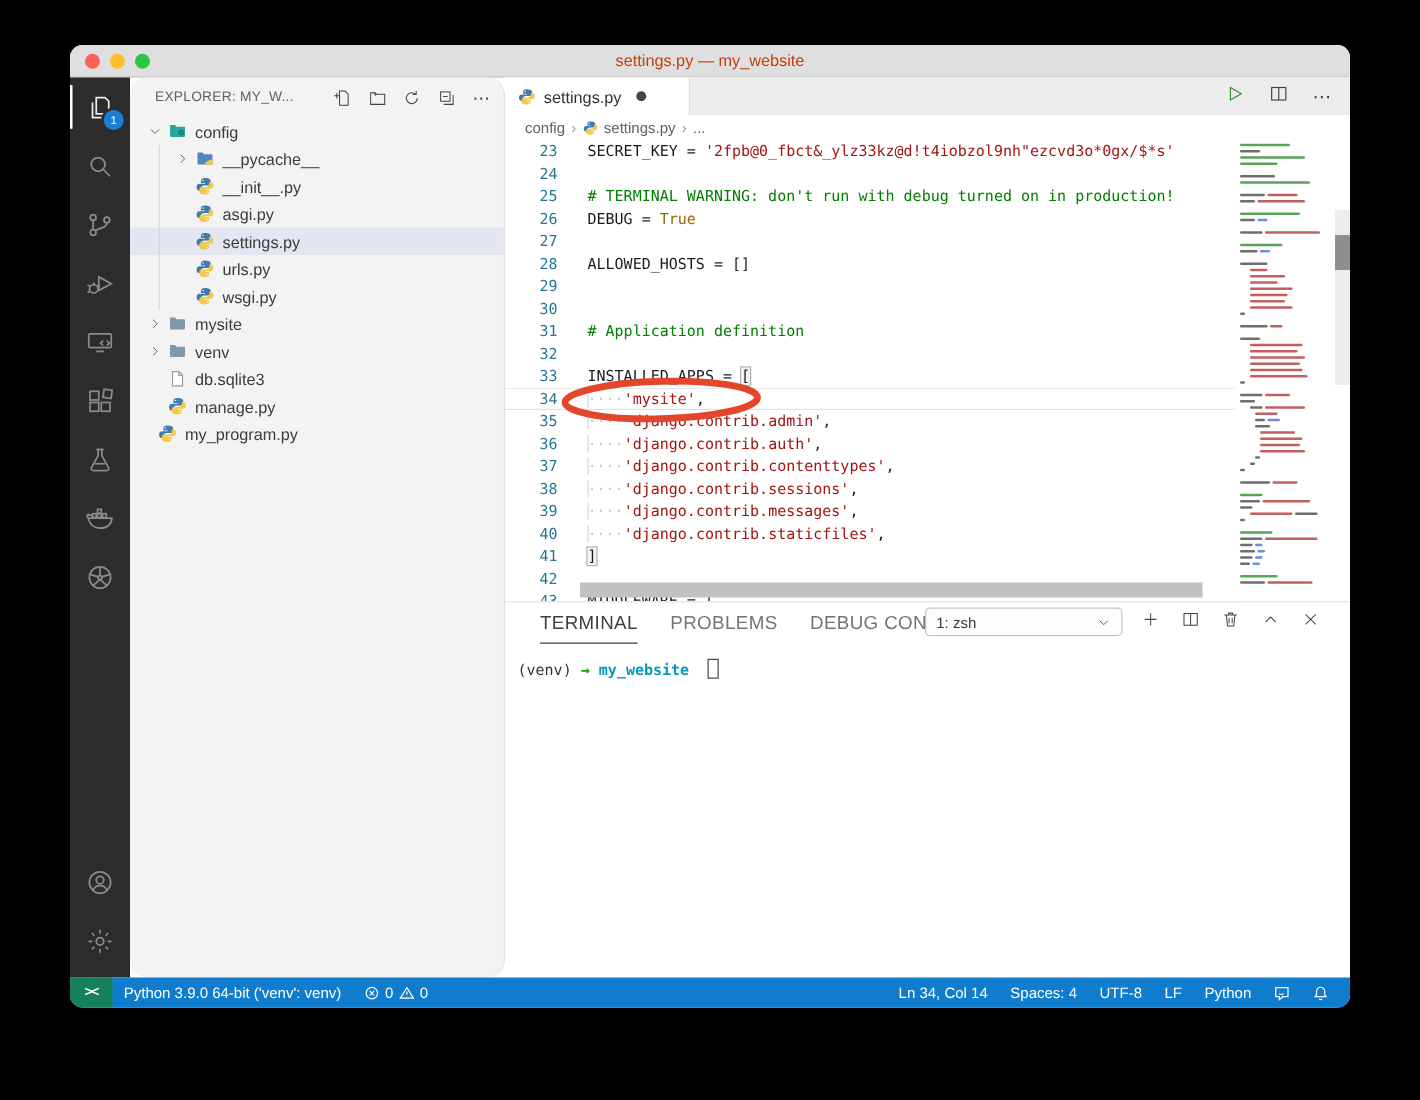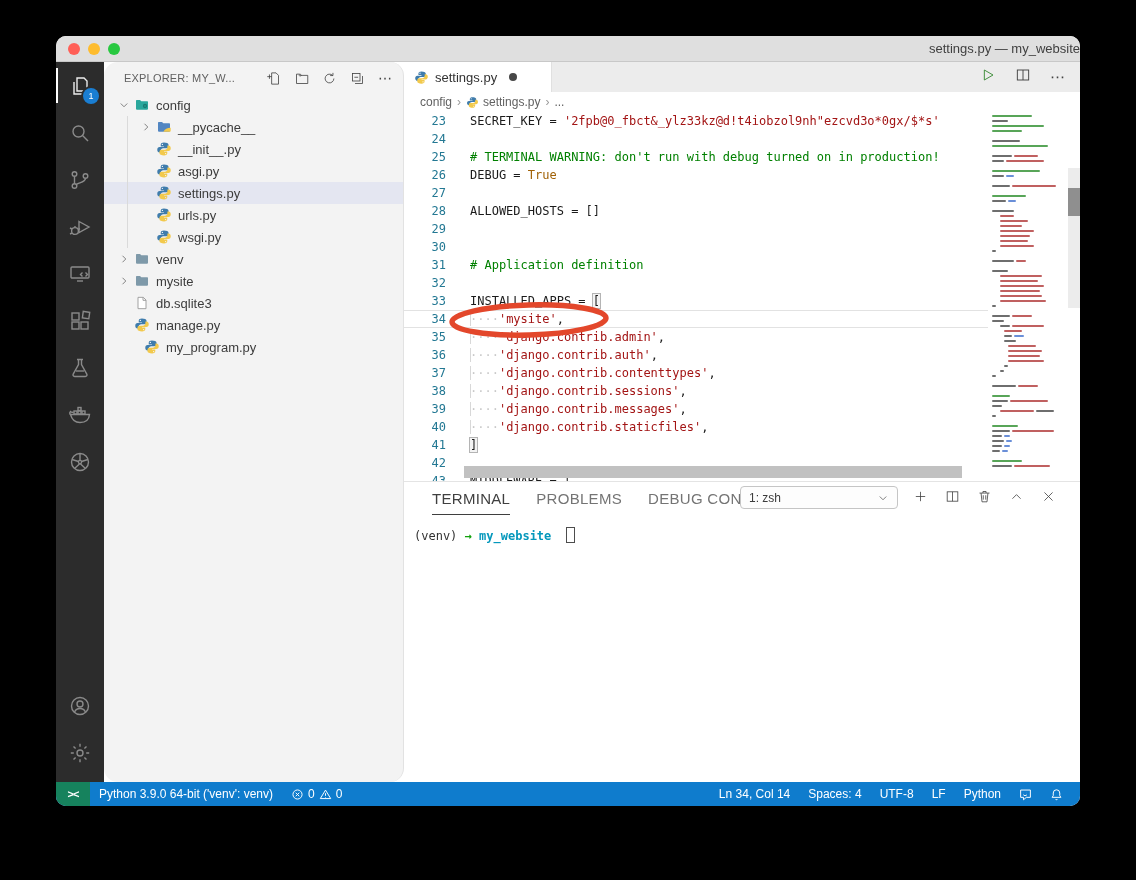--- a/index.html
+++ b/index.html
@@ -6,21 +6,21 @@
   .canvas{position:relative;width:1136px;height:880px;background:#000;overflow:hidden;
           font-family:"Liberation Sans",sans-serif;-webkit-font-smoothing:antialiased;}
   .window{position:absolute;left:56px;top:36px;width:1024px;height:770px;background:#fff;
           border-radius:10px;overflow:hidden;box-shadow:0 24px 70px rgba(0,0,0,.6);}
   
   .titlebar{position:absolute;left:0;top:0;width:100%;height:26px;background:#dfdfdf;
             border-bottom:1px solid #c8c8c8;box-sizing:border-box;}
   .traffic{position:absolute;left:12px;top:7px;display:flex;gap:8px;}
   .tl{width:12px;height:12px;border-radius:50%;}
   .tl.r{background:#ff5f57}.tl.y{background:#febc2e}.tl.g{background:#28c840}
-  .win-title{display:block;text-align:right;line-height:26px;font-size:13px;color:#404040;}
+  .win-title{display:block;text-align:center;line-height:26px;font-size:13px;color:#c2410c;}
   
   .activitybar{position:absolute;left:0;top:26px;bottom:24px;width:48px;background:#2c2c2c;
                display:flex;flex-direction:column;}
   .ab-item{position:relative;width:48px;height:47px;display:flex;align-items:center;justify-content:center;color:#888;}
   .ab-item svg{width:24px;height:24px;stroke:#8a8a8a;fill:none;stroke-width:1.4;}
   .ab-item.active svg{stroke:#ececec;}
   .ab-item.active::before{content:"";position:absolute;left:0;top:6px;bottom:6px;width:2px;background:#fff;}
   .ab-badge{position:absolute;right:5px;bottom:5px;width:16px;height:16px;border-radius:50%;
             background:#1a7ed2;color:#fff;font-size:9px;line-height:16px;text-align:center;
             box-shadow:0 0 0 2px #2c2c2c;}
@@ -396,48 +396,48 @@
           </div>
           <div class="titem" style="padding-left: 12px;">
             <span class="chev">
               <svg>
                 <use href="#i-chev-right"></use>
               </svg>
             </span>
             <svg class="ficon">
               <use href="#i-folder"></use>
             </svg>
-            <span>venv</span>
+            <span>mysite</span>
           </div>
           <div class="titem" style="padding-left: 12px;">
             <span class="chev">
               <svg>
                 <use href="#i-chev-right"></use>
               </svg>
             </span>
             <svg class="ficon">
               <use href="#i-folder"></use>
             </svg>
-            <span>mysite</span>
+            <span>venv</span>
           </div>
           <div class="titem" style="padding-left: 12px;">
             <span class="chev"></span>
             <svg class="ficon">
               <use href="#i-file"></use>
             </svg>
             <span>db.sqlite3</span>
           </div>
           <div class="titem" style="padding-left: 12px;">
             <span class="chev"></span>
             <svg class="ficon">
               <use href="#i-python"></use>
             </svg>
             <span>manage.py</span>
           </div>
-          <div class="titem" style="padding-left: 22px;">
+          <div class="titem" style="padding-left: 4px;">
             <span class="chev"></span>
             <svg class="ficon">
               <use href="#i-python"></use>
             </svg>
             <span>my_program.py</span>
           </div>
         </div>
     </div>
 
     <div class="editor-col">

